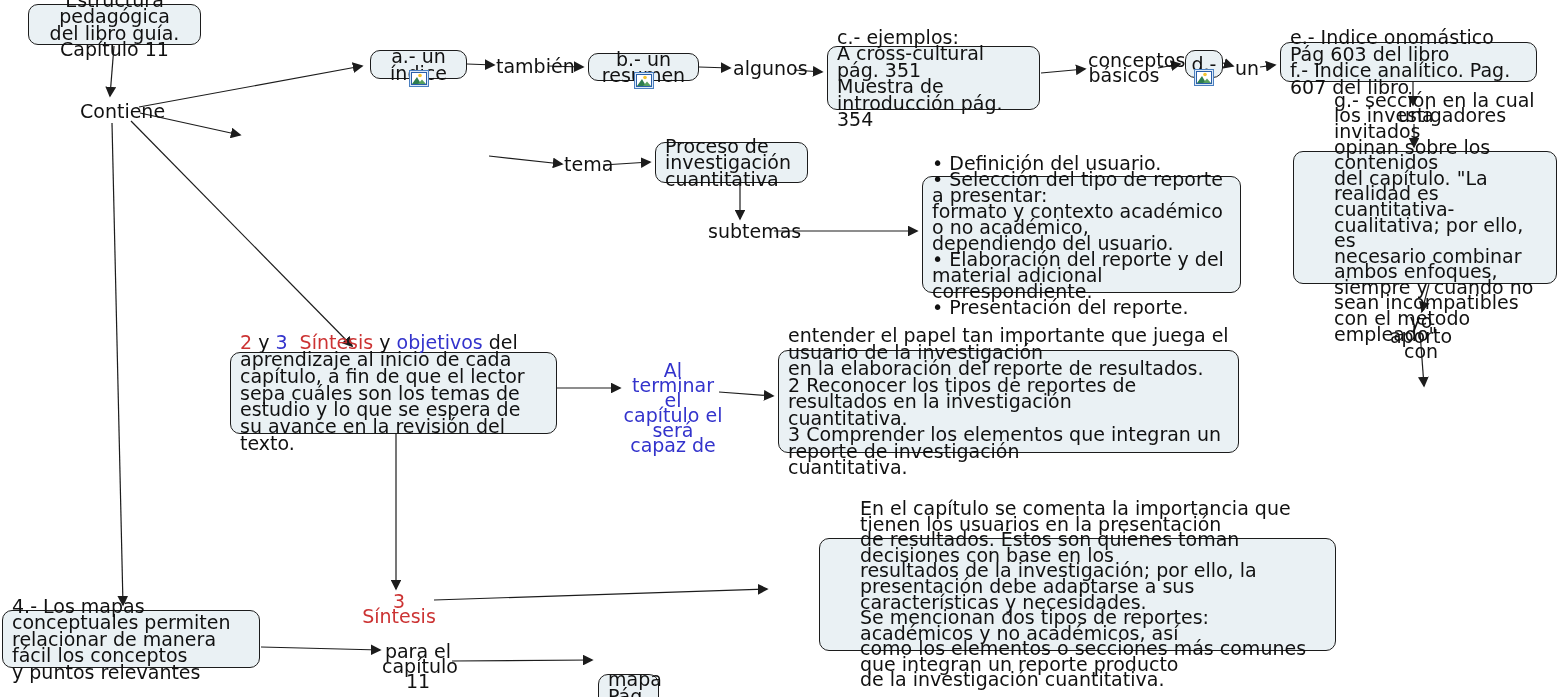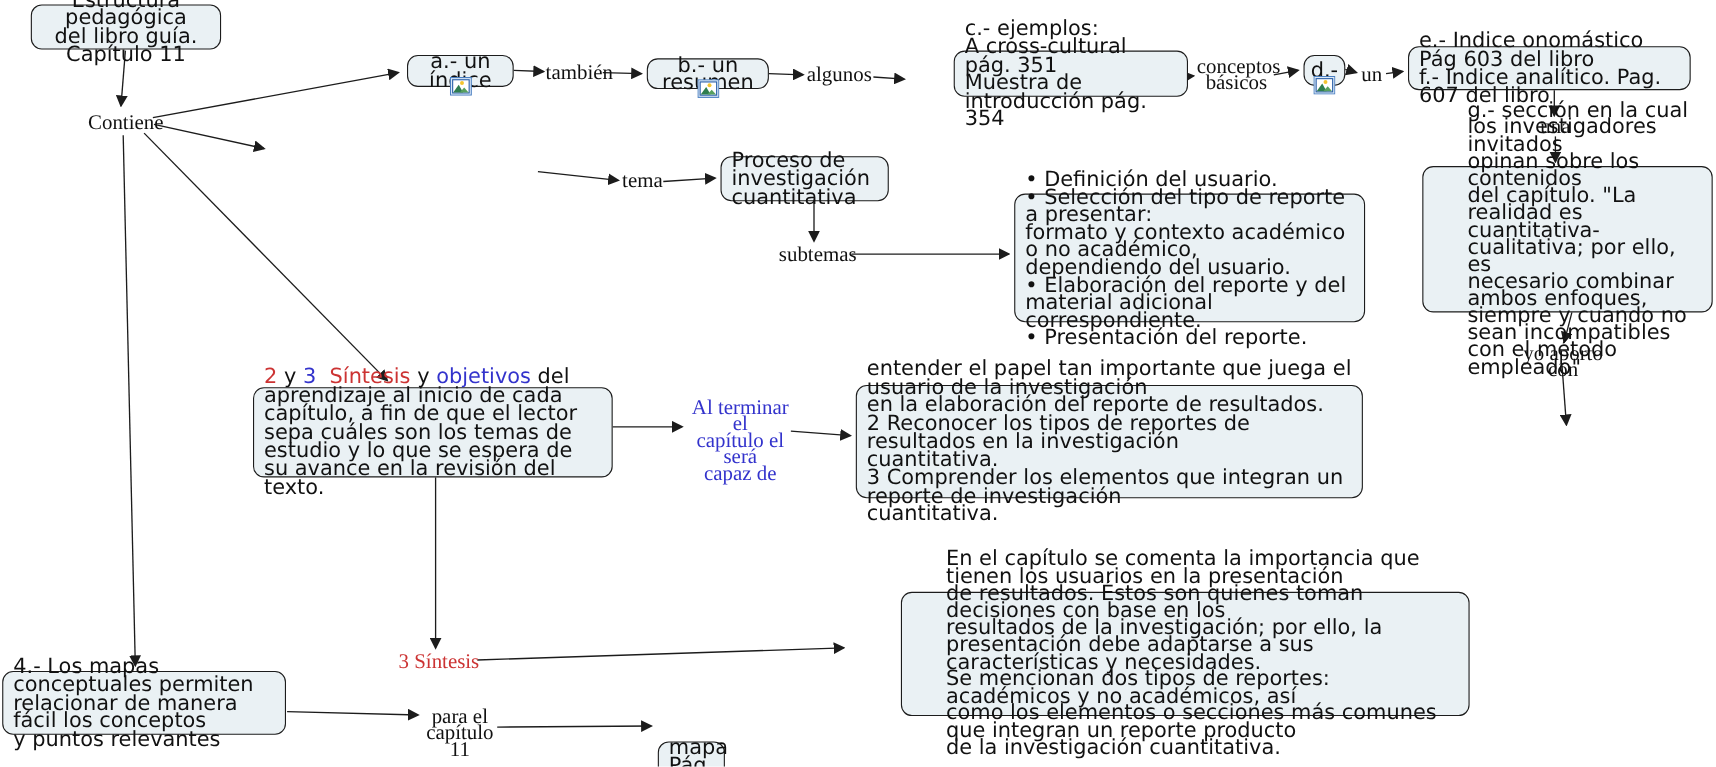--- a/index.html
+++ b/index.html
@@ -13,21 +13,21 @@
     position:absolute;box-sizing:border-box;
     background:#eaf1f4;border:1px solid #1c1c1c;border-radius:10px;
     display:flex;align-items:center;
     padding:3px 9px;line-height:16.5px;
   }
   .node .txt{white-space:pre-line;}
   .c{justify-content:center;text-align:center;}
   .l{justify-content:flex-start;text-align:left;}
   .label{
     position:absolute;box-sizing:border-box;text-align:center;
-    line-height:15px;white-space:pre-line;color:#111111;font-family:Liberation Serif, serif;
+    line-height:15px;white-space:pre-line;color:#111111;
   }
   .blue{color:#3333cc;}
   .red{color:#cc3333;}
   .res-icon{
     position:absolute;left:50%;bottom:-9px;transform:translateX(-50%);
     width:20px;height:17px;display:block;
   }
   .seg{white-space:pre-wrap;}
   .tight{line-height:15.6px;padding-left:40px;}
 </style>
@@ -93,21 +93,21 @@
     <span class="txt">b.- un resumen</span>
     <svg class="res-icon" viewBox="0 0 20 17">
       <rect x="0.5" y="0.5" width="19" height="16" fill="#dce9f7" stroke="#4a7fc0"></rect>
       <rect x="2.5" y="2.5" width="15" height="12" fill="#ffffff" stroke="#2a5fa8"></rect>
       <circle cx="11" cy="5.5" r="1.8" fill="#f4c430"></circle>
       <polygon points="3,14 8,7 12,14" fill="#2e7d4f"></polygon>
       <polygon points="9,14 13,9.5 17,14" fill="#57a05f"></polygon>
     </svg>
   </div>
 
-  <div class="node l" style="left:867px;top:46px;width:213px;height:42px">
+  <div class="node l" style="left:827px;top:46px;width:213px;height:64px">
     <span class="txt">c.- ejemplos:
 A cross-cultural pág. 351
 Muestra de introducción pág. 354</span>
   </div>
 
   <div class="node c" style="left:1185px;top:50px;width:38px;height:28px">
     <span class="txt">d.-</span>
     <svg class="res-icon" viewBox="0 0 20 17">
       <rect x="0.5" y="0.5" width="19" height="16" fill="#dce9f7" stroke="#4a7fc0"></rect>
       <rect x="2.5" y="2.5" width="15" height="12" fill="#ffffff" stroke="#2a5fa8"></rect>

